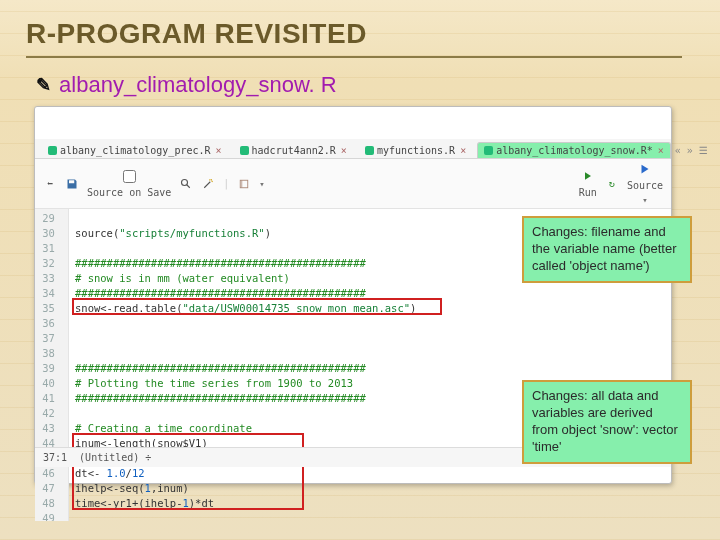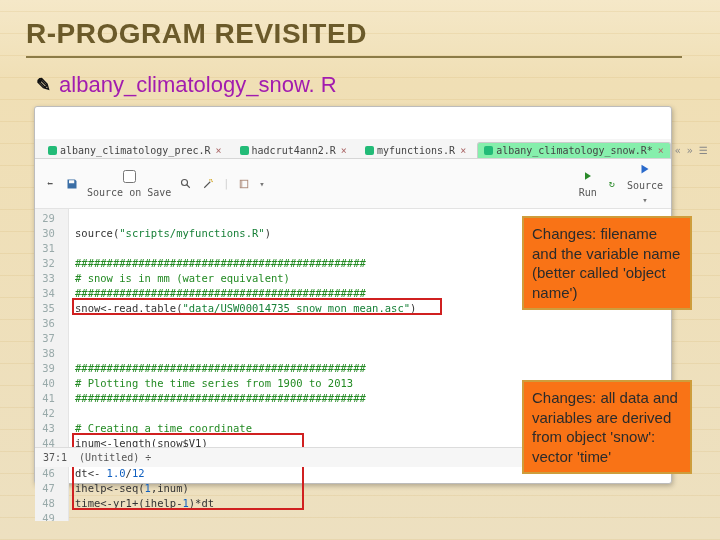--- a/index.html
+++ b/index.html
@@ -62,22 +62,22 @@
   .code {
     position:absolute; left:34px; right:0; top:0; padding:2px 6px 0 6px;
     font-size:10.5px; line-height:15px; white-space:pre; color:#333;
   }
   .str { color:#188038; }
   .cm { color:#238a23; }
   .num { color:#1060c0; }
 
   .red-box { position:absolute; border:2.5px solid #d02020; pointer-events:none; }
   .annot {
-    position:absolute; background:#f97316; border:2.5px solid #ce9d3c;
-    padding:6px 8px; font-family: Arial,sans-serif; font-size:15px;
+    position:absolute; background:#86efac; border:2.5px solid #ce9d3c;
+    padding:6px 8px; font-family: Arial,sans-serif; font-size:13px;
     color:#2b2b2b; line-height:1.3; width:170px;
   }
 
   .status {
     position:absolute; left:0; right:0; bottom:16px; height:20px;
     border-top:1px solid #dcdcdc; background:#f6f6f6;
     display:flex; align-items:center; font-size:10px; color:#555;
     padding:0 8px;
   }
   .status .mid { flex:1; text-align:left; padding-left:12px;}

